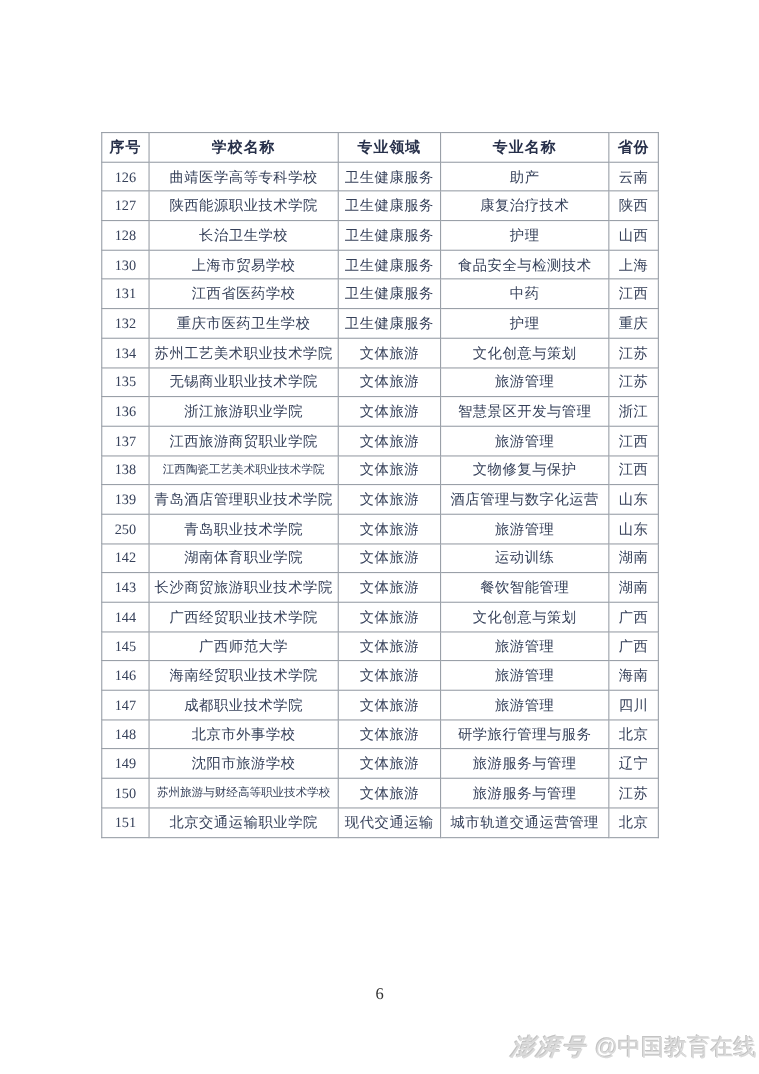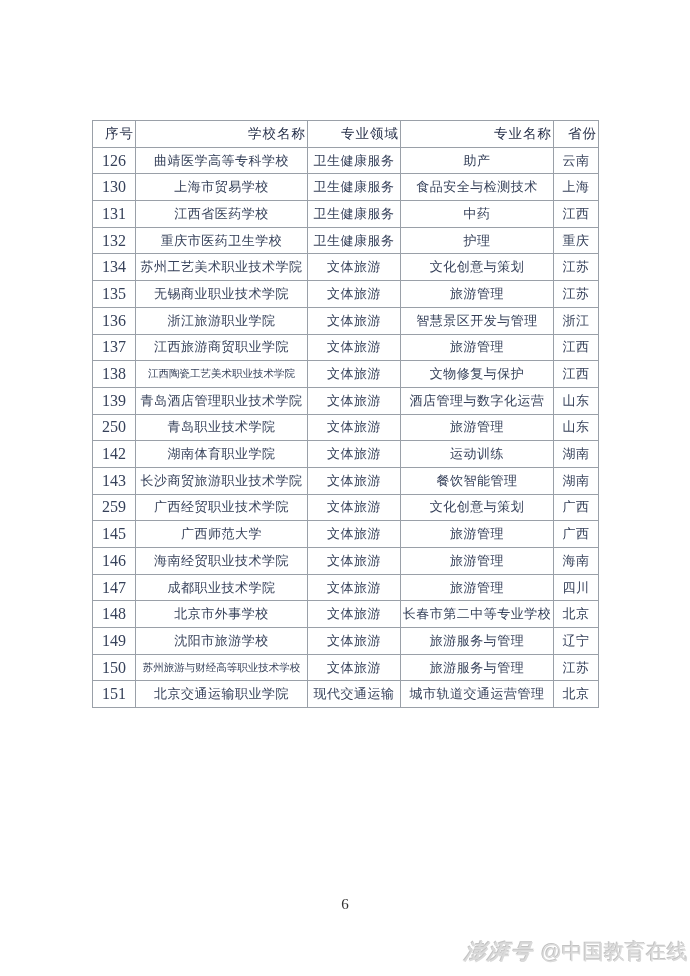--- a/index.html
+++ b/index.html
@@ -28,36 +28,35 @@
   th, td {
     border: 1px solid #9aa0a8;
     text-align: center;
     vertical-align: middle;
     padding: 0 1px;
     overflow: hidden;
     white-space: nowrap;
   }
   th {
     font-size: 13.5px;
-    font-weight: normal;
+    font-weight: bold;
     color: #27304a;
     letter-spacing: 1px;
-    text-align: right;
   }
   td {
     font-size: 13px;
     color: #36415a;
     letter-spacing: 0.5px;
   }
   td.tight {
     font-size: 10.5px;
     letter-spacing: 0;
   }
   td.num {
-    font-size: 16px;
+    font-size: 13px;
     letter-spacing: 0;
   }
   .page-number {
     position: absolute;
     top: 896px; left: 0;
     width: 100%;
     text-align: center;
     font-size: 15px;
     color: #333333;
   }
@@ -102,20 +101,34 @@
     </thead>
     <tbody>
         <tr>
     <td class="num">126</td>
     <td>曲靖医学高等专科学校</td>
     <td>卫生健康服务</td>
     <td>助产</td>
     <td>云南</td>
   </tr>
         <tr>
+    <td class="num">127</td>
+    <td>陕西能源职业技术学院</td>
+    <td>卫生健康服务</td>
+    <td>康复治疗技术</td>
+    <td>陕西</td>
+  </tr>
+        <tr>
+    <td class="num">128</td>
+    <td>长治卫生学校</td>
+    <td>卫生健康服务</td>
+    <td>护理</td>
+    <td>山西</td>
+  </tr>
+        <tr>
     <td class="num">130</td>
     <td>上海市贸易学校</td>
     <td>卫生健康服务</td>
     <td>食品安全与检测技术</td>
     <td>上海</td>
   </tr>
         <tr>
     <td class="num">131</td>
     <td>江西省医药学校</td>
     <td>卫生健康服务</td>
@@ -186,21 +199,21 @@
     <td>湖南</td>
   </tr>
         <tr>
     <td class="num">143</td>
     <td>长沙商贸旅游职业技术学院</td>
     <td>文体旅游</td>
     <td>餐饮智能管理</td>
     <td>湖南</td>
   </tr>
         <tr>
-    <td class="num">259</td>
+    <td class="num">144</td>
     <td>广西经贸职业技术学院</td>
     <td>文体旅游</td>
     <td>文化创意与策划</td>
     <td>广西</td>
   </tr>
         <tr>
     <td class="num">145</td>
     <td>广西师范大学</td>
     <td>文体旅游</td>
     <td>旅游管理</td>
@@ -217,21 +230,21 @@
     <td class="num">147</td>
     <td>成都职业技术学院</td>
     <td>文体旅游</td>
     <td>旅游管理</td>
     <td>四川</td>
   </tr>
         <tr>
     <td class="num">148</td>
     <td>北京市外事学校</td>
     <td>文体旅游</td>
-    <td>长春市第二中等专业学校</td>
+    <td>研学旅行管理与服务</td>
     <td>北京</td>
   </tr>
         <tr>
     <td class="num">149</td>
     <td>沈阳市旅游学校</td>
     <td>文体旅游</td>
     <td>旅游服务与管理</td>
     <td>辽宁</td>
   </tr>
         <tr>

